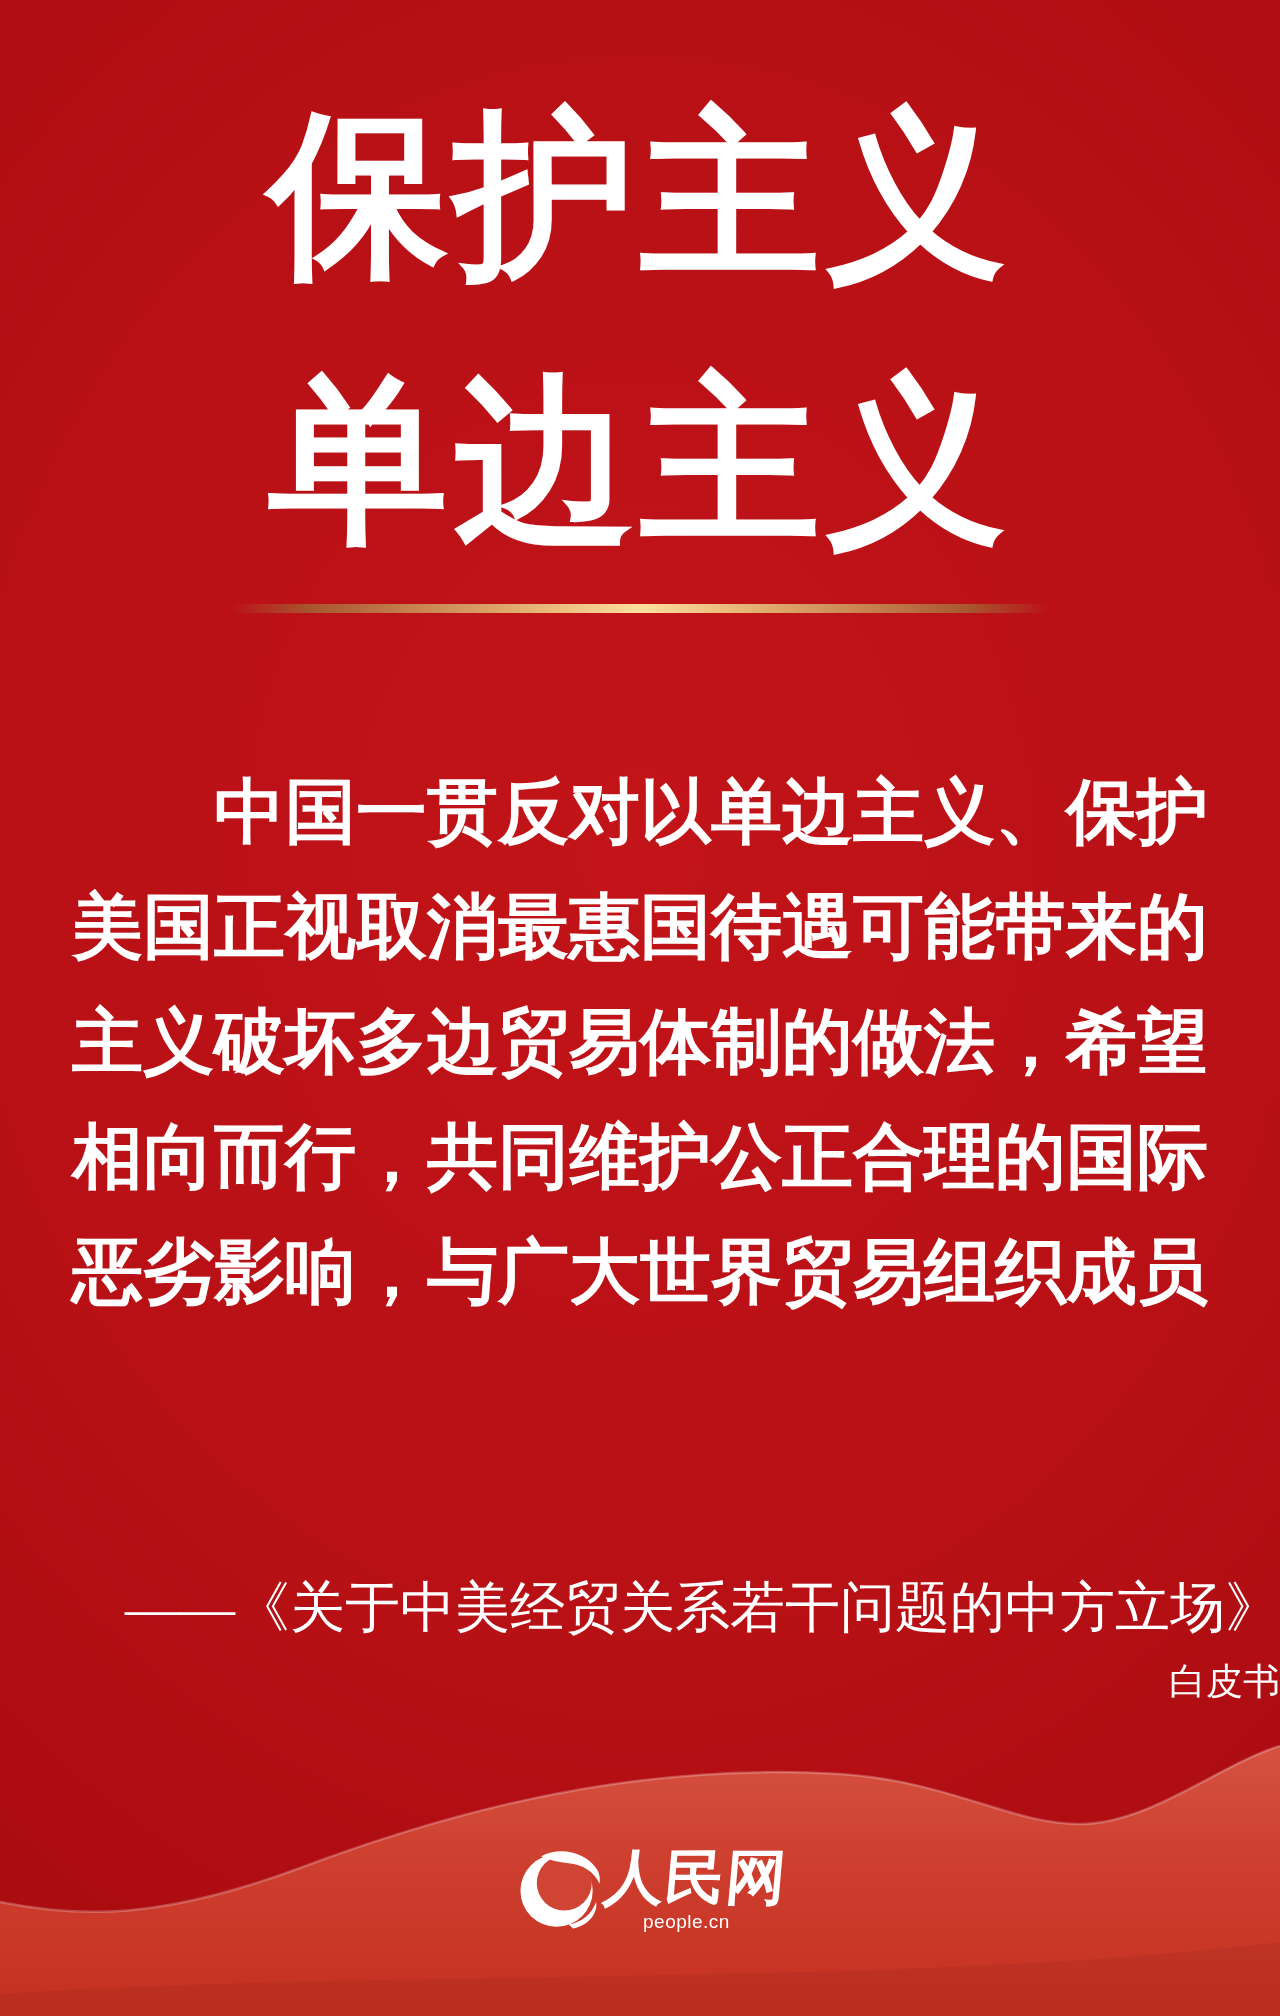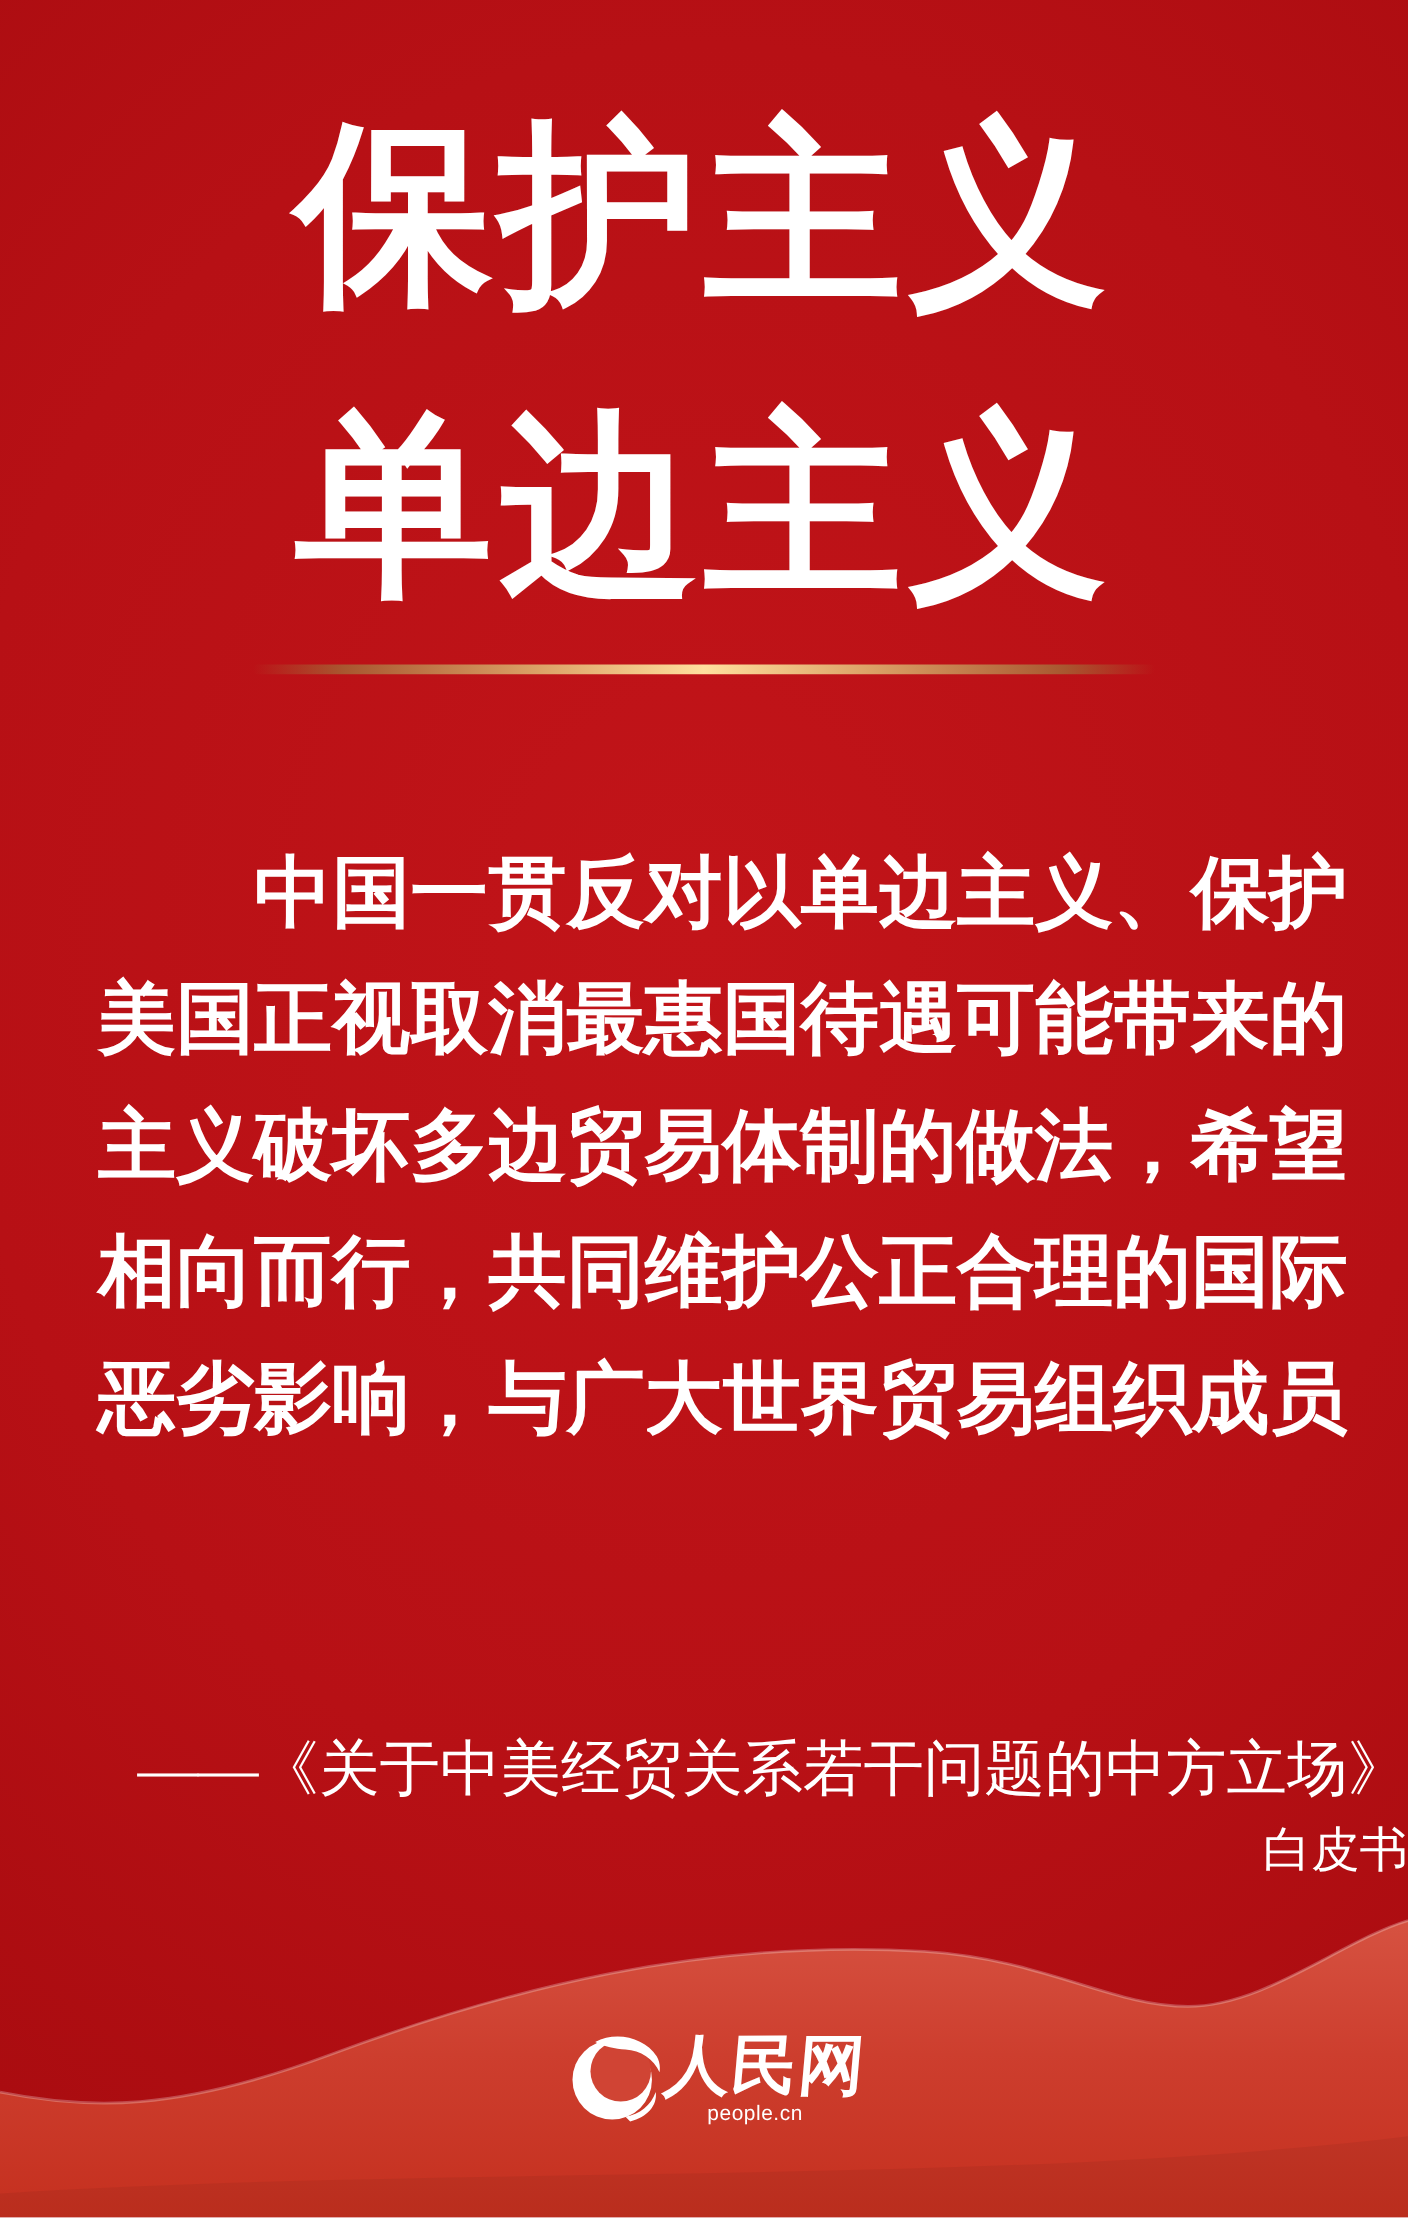--- a/index.html
+++ b/index.html
@@ -49,35 +49,34 @@
   .body-text {
     position: absolute;
     top: 754px; left: 72px;
     width: 1136px;
     color: #ffffff;
     font-size: 71px;
     line-height: 115px;
     font-weight: 600;
     font-family: "Liberation Sans", sans-serif;
     text-align: justify;
-    margin-left: 17px;
   }
   .body-line { white-space: nowrap; }
   .body-line.indent { text-indent: 142px; }
 
   
   .attribution {
     position: absolute;
     top: 1571px; left: 0; right: 0;
     text-align: right;
     color: #ffffff;
     font-family: "Liberation Serif", serif;
   }
   .attr-line1 { font-size: 55px; line-height: 74px; white-space: nowrap; }
-  .attr-line2 { font-size: 44px; line-height: 74px; padding-left: 148px; }
+  .attr-line2 { font-size: 37px; line-height: 74px; padding-left: 148px; }
 
   
   .wave {
     position: absolute;
     left: 0; top: 1696px;
     width: 1280px; height: 320px;
     display: block;
   }
 
   

